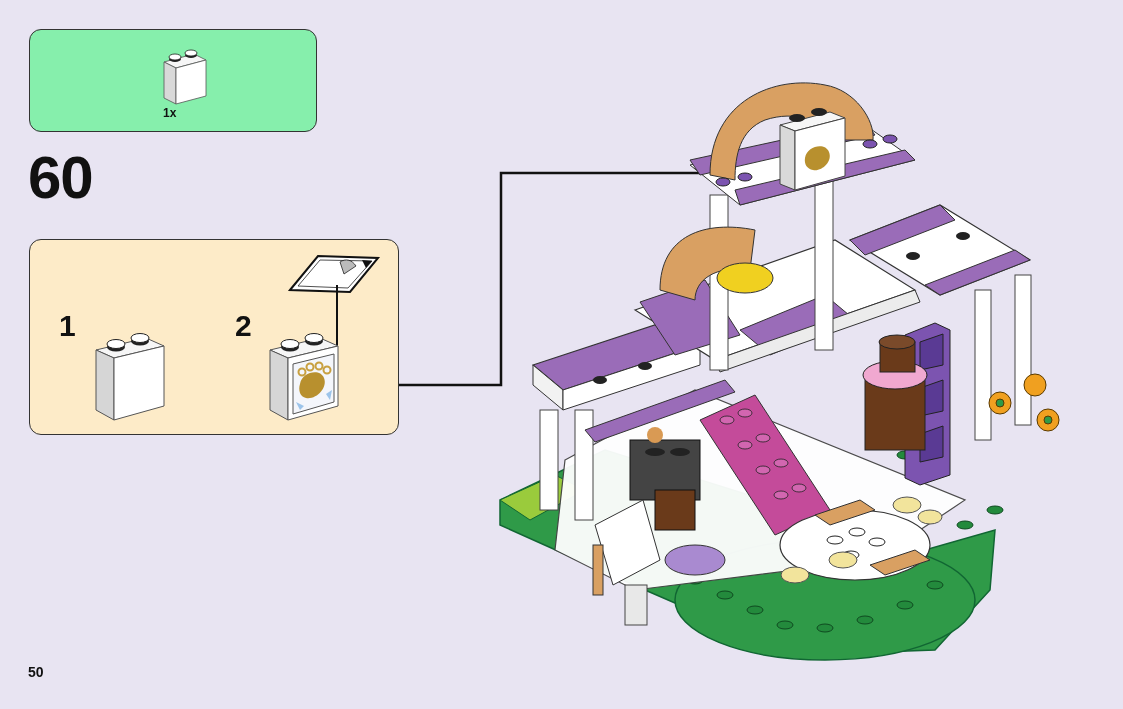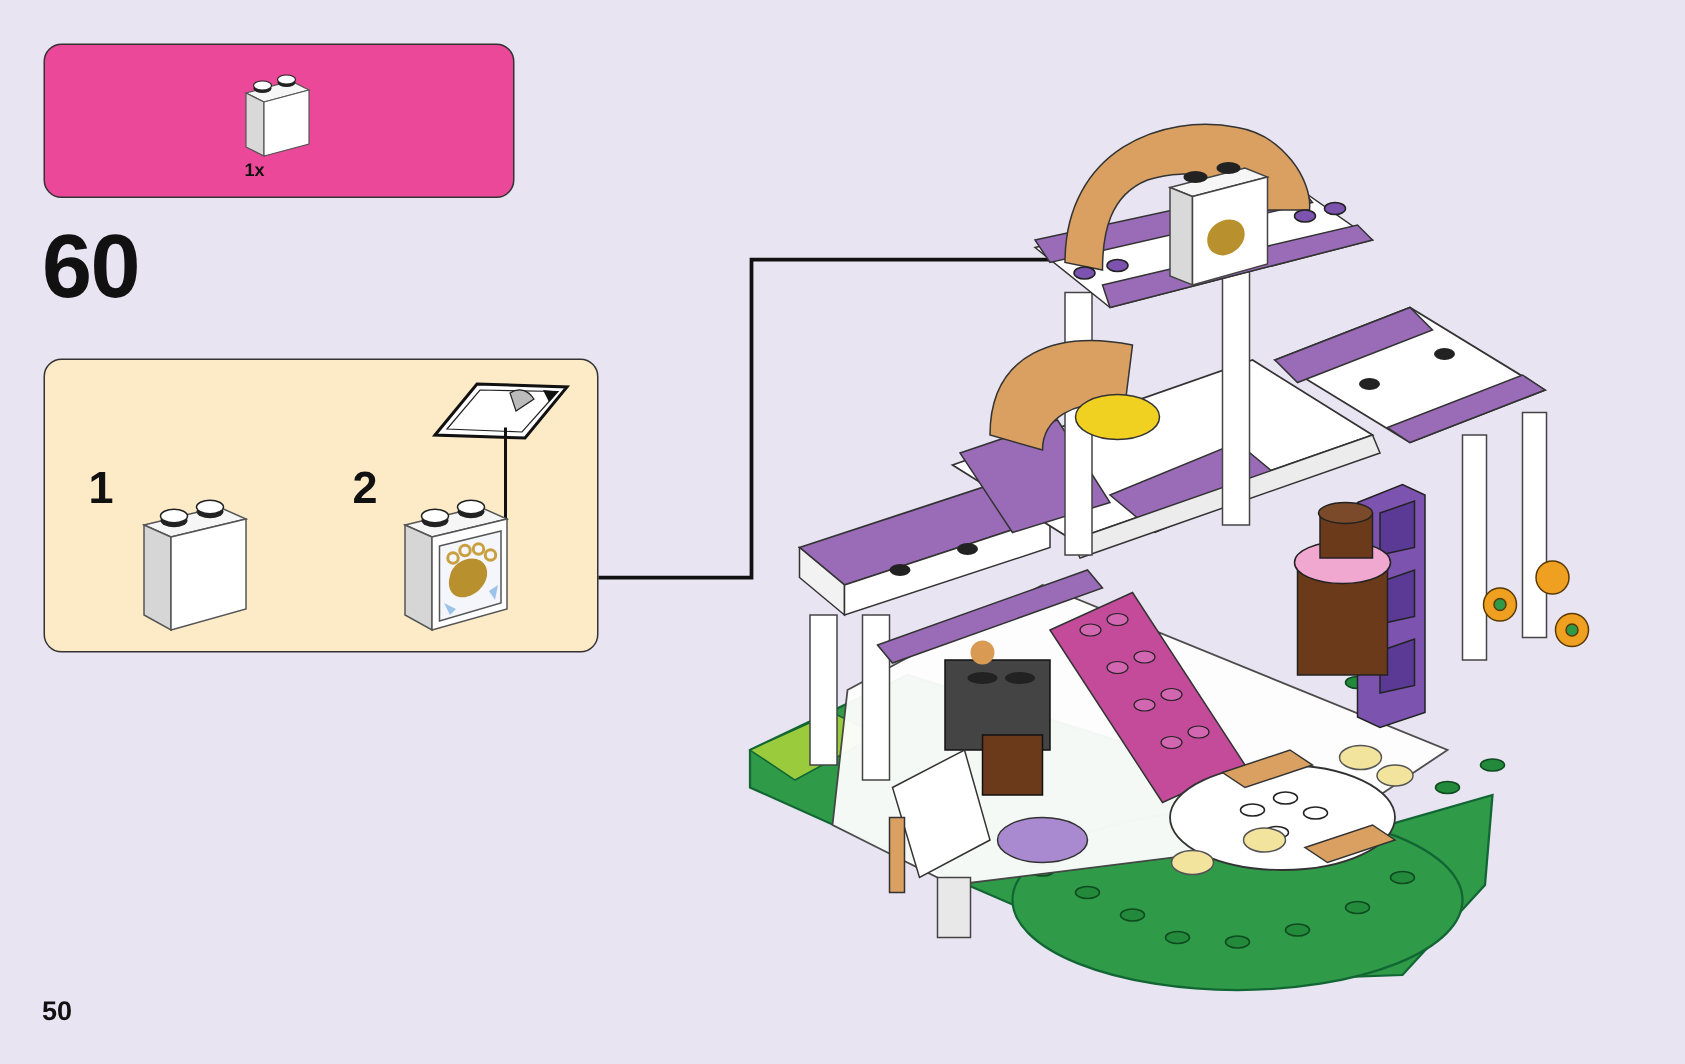--- a/index.html
+++ b/index.html
@@ -2,41 +2,41 @@
 <html><head>
 <meta charset="utf-8">
 <style>
   html, body { margin:0; padding:0; }
   body {
     width:1123px; height:709px; overflow:hidden; position:relative;
     background:#e8e4f2;
     font-family:"Liberation Sans", sans-serif;
   }
   .parts-box {
-    position:absolute; left:29px; top:29px; width:314px; height:103px;
-    background:#ec4899; border:1.5px solid #333; border-radius:12px;
+    position:absolute; left:29px; top:29px; width:288px; height:103px;
+    background:#86efac; border:1.5px solid #333; border-radius:12px;
     box-sizing:border-box;
   }
   .parts-qty {
     position:absolute; left:133px; top:76px; font-size:12px; font-weight:bold; color:#111;
   }
   .step-number {
     position:absolute; left:28px; top:148px; font-size:60px; font-weight:bold; color:#111;
     line-height:1; letter-spacing:-1px;
   }
   .substep-box {
     position:absolute; left:29px; top:239px; width:370px; height:196px;
     background:#fdebc8; border:1.5px solid #333; border-radius:12px;
     box-sizing:border-box;
   }
   .sub-num {
     position:absolute; font-size:30px; font-weight:bold; color:#111; line-height:1;
   }
   .page-number {
-    position:absolute; left:28px; top:664px; font-size:18px; font-weight:bold; color:#111;
+    position:absolute; left:28px; top:664px; font-size:14px; font-weight:bold; color:#111;
   }
   svg { position:absolute; overflow:visible; }
 </style>
 </head>
 <body>
 
 <div class="parts-box">
   <svg style="left:130px;top:14px;" width="50" height="62" viewBox="0 0 50 62">
     <polygon points="4,18 34,10 46,16 16,24" fill="#f6f6f6" stroke="#555" stroke-width="0.8"></polygon>
     <polygon points="4,18 16,24 16,60 4,54" fill="#d9d9d9" stroke="#555" stroke-width="0.8"></polygon>

